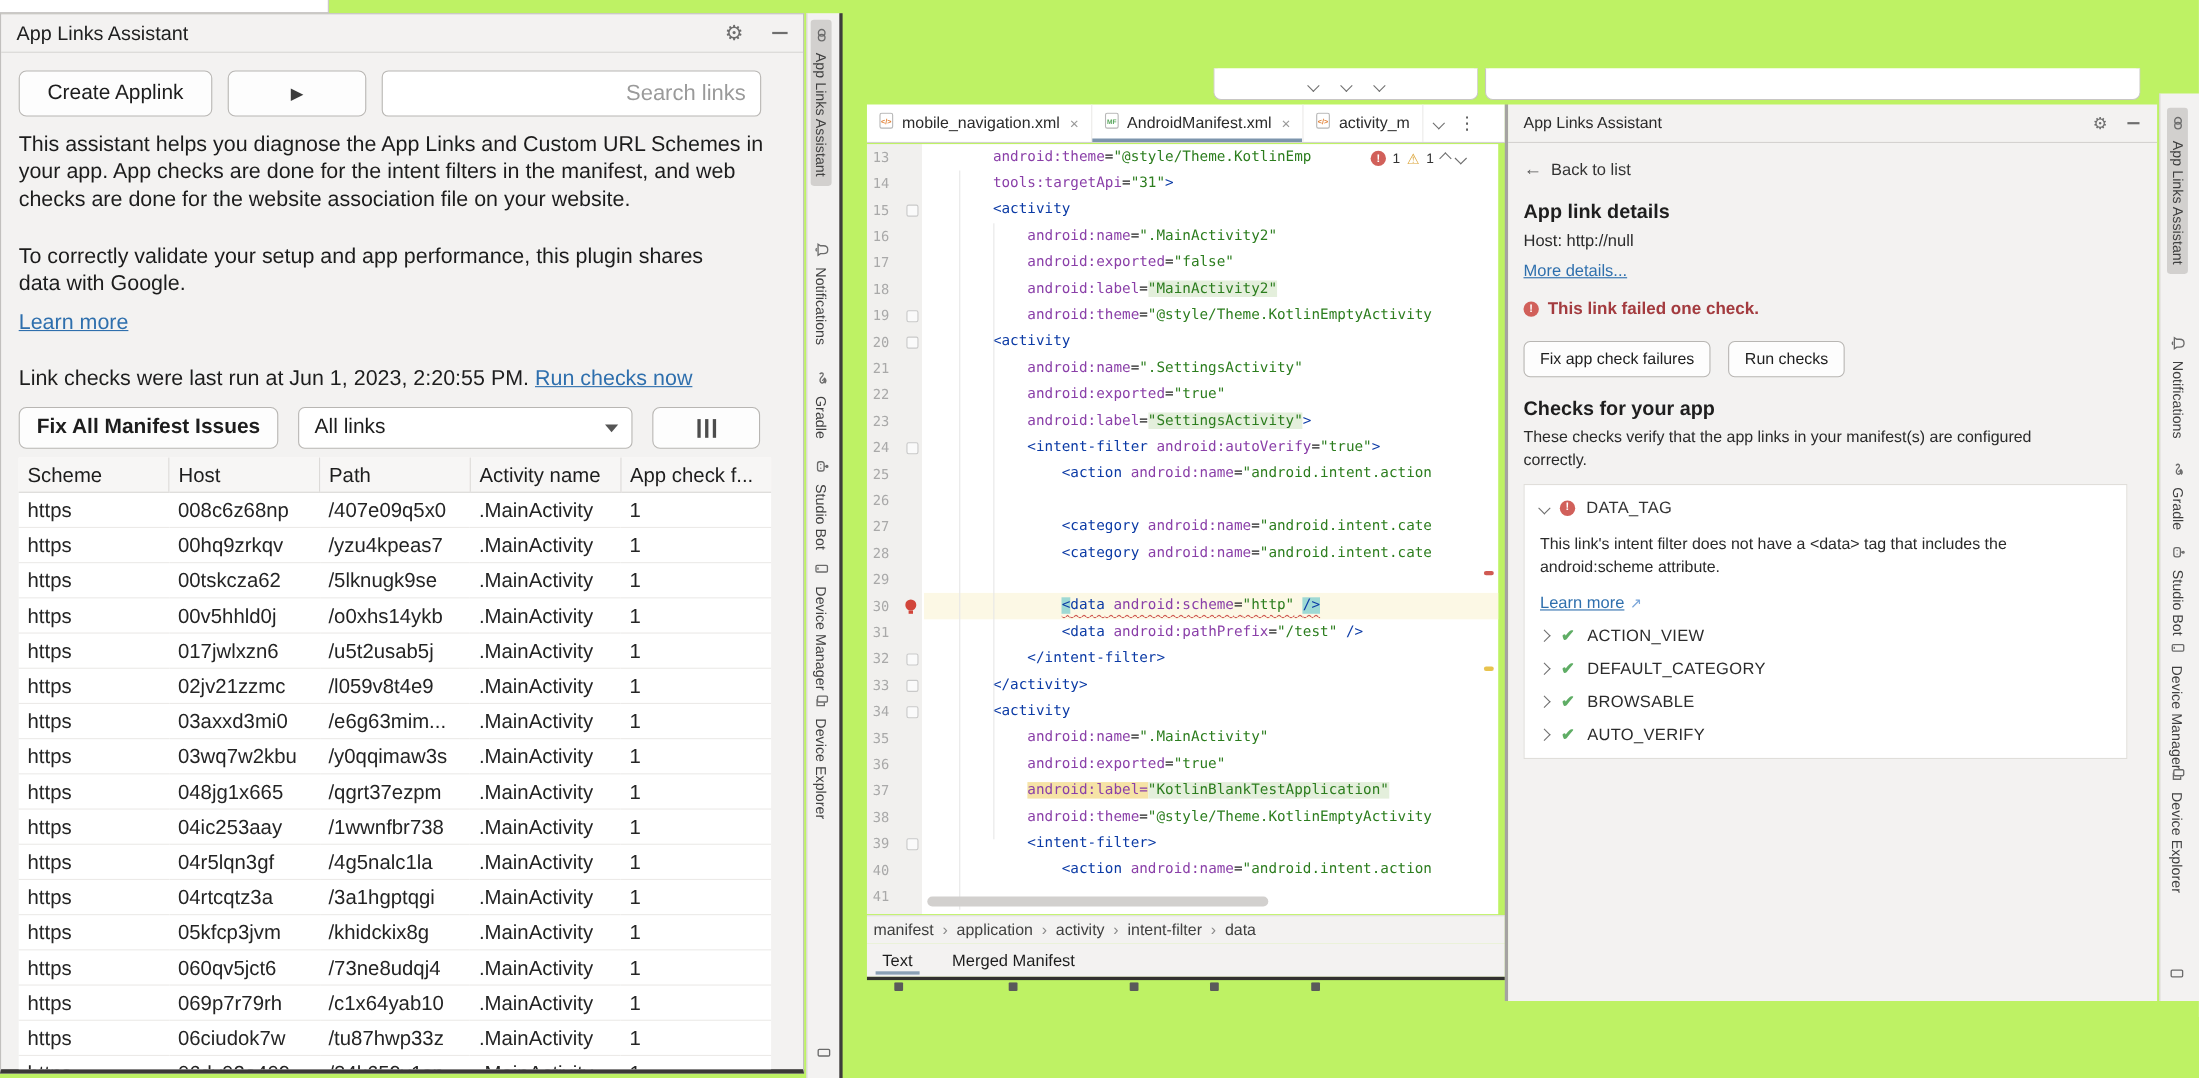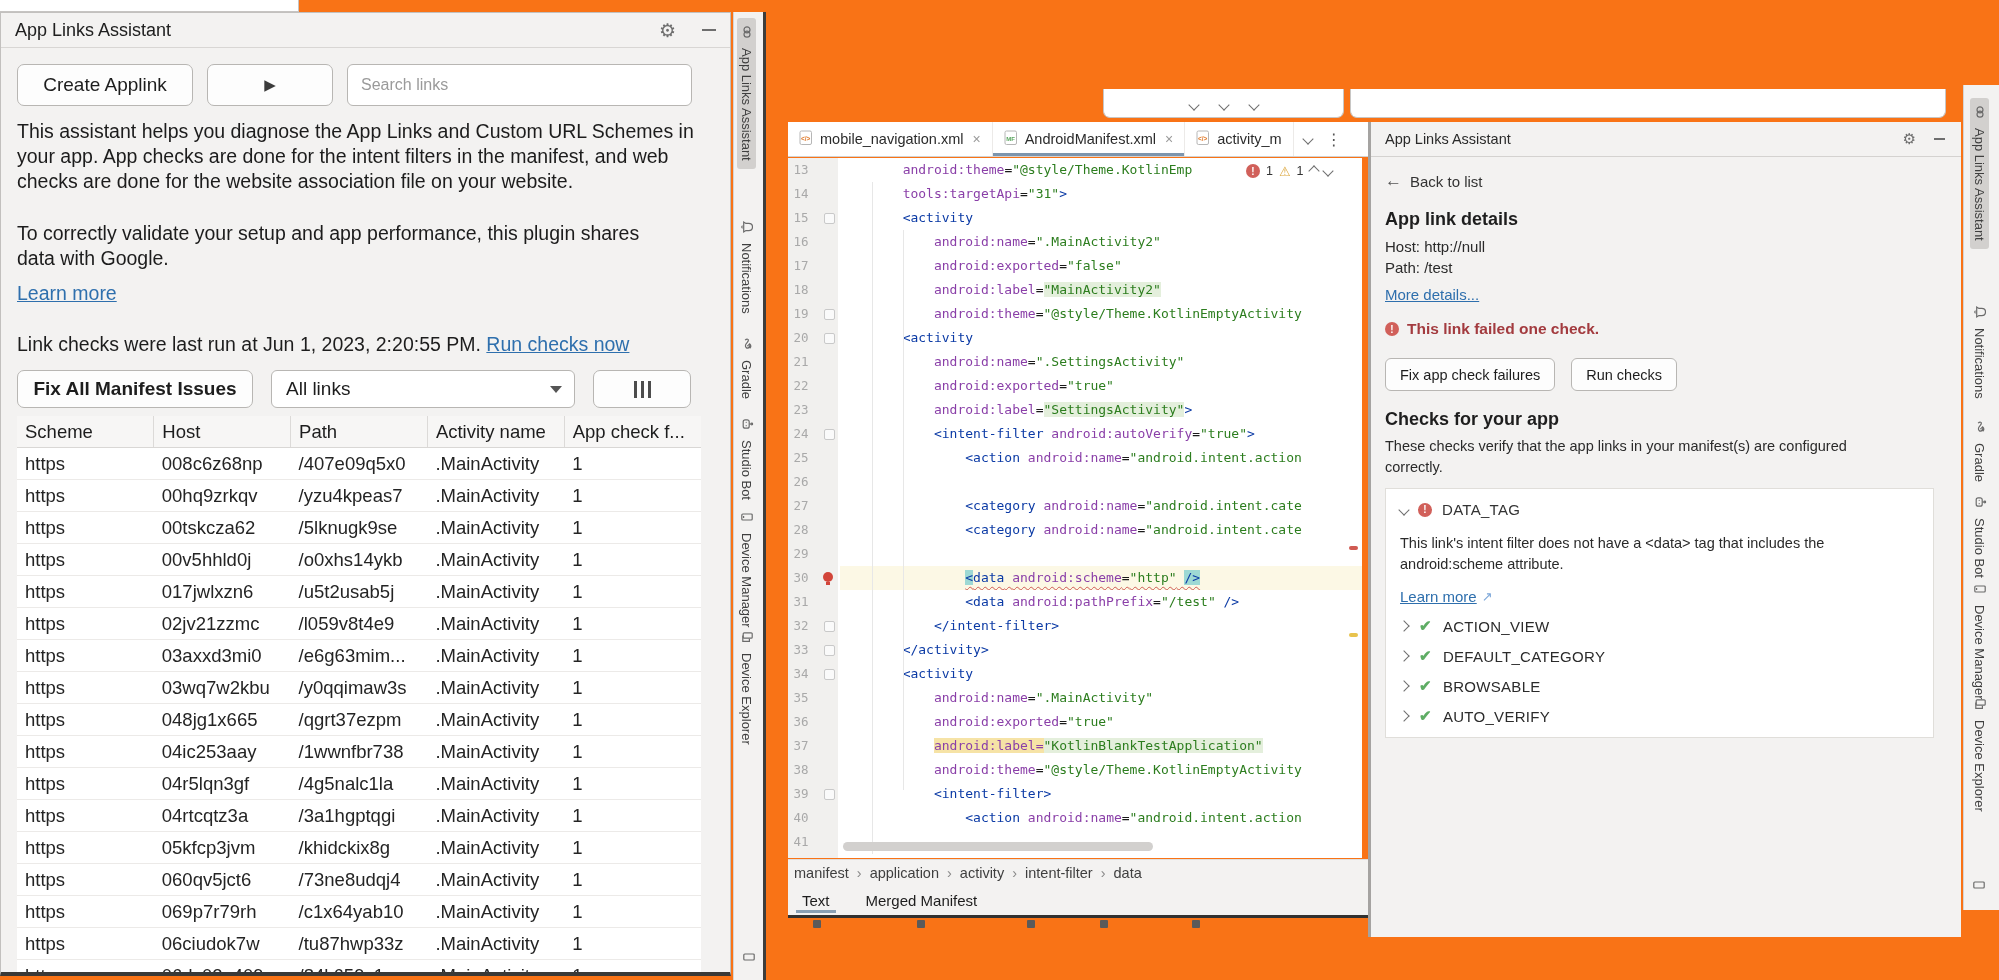--- a/index.html
+++ b/index.html
@@ -1,34 +1,34 @@
 <!DOCTYPE html>
 <html><head>
 <meta charset="utf-8">
 <style>
   html,body{margin:0;padding:0;background:#fff;}
-  .canvas{position:relative;width:1999px;height:980px;background:#f97316;overflow:hidden;
+  .canvas{position:relative;width:1999px;height:980px;background:#bef264;overflow:hidden;
           font-family:"Liberation Sans",sans-serif;color:#1d1d1d;}
   
   .top-sliver{position:absolute;left:0;top:0;width:298px;height:11px;background:#fff;
               border-right:1px solid #c6c4c2;border-bottom:1px solid #c6c4c2;}
   .alw{position:absolute;left:0;top:12px;width:731px;height:964px;background:#f3f2f1;
        border:1px solid #c2c0be;border-bottom:4px solid #3a3937;box-sizing:border-box;overflow:hidden;}
   .alw-titlebar{height:34px;display:flex;align-items:center;border-bottom:1px solid #d8d6d4;padding:0 14px;}
   .alw-title{font-size:18px;color:#202020;flex:1;}
   .gear{font-size:19px;color:#6e6e6e;margin-right:26px;cursor:default;}
   .minbar{width:14px;height:2px;background:#6e6e6e;display:inline-block;}
   .alw-body{padding:0 16px;}
   .toolbar-row{margin-top:16px;display:flex;gap:14px;height:42px;padding-right:22px;}
   .btn{background:#fdfdfd;border:1px solid #b8b6b3;border-radius:7px;font-size:19px;color:#1d1d1d;
        display:inline-flex;align-items:center;justify-content:center;box-sizing:border-box;}
   .create-btn{width:176px;height:42px;}
   .play-btn{width:126px;height:42px;font-size:15px;color:#3c3c3c;}
   .search-input{flex:1;height:42px;border:1px solid #b8b6b3;border-radius:6px;background:#fff;
-                font-size:16px;padding:0 13px;font-family:"Liberation Sans",sans-serif;box-sizing:border-box;color:#2a2a2a;}
+                font-size:20px;padding:0 13px;font-family:"Liberation Sans",sans-serif;box-sizing:border-box;color:#2a2a2a;text-align:right;}
   .search-input::placeholder{color:#9a9a9a;}
   .para{font-size:19.5px;line-height:25px;color:#1c1c1c;}
   .para1{margin-top:13px;} .para2{margin-top:27px;}
   .link{color:#2e6fad;text-decoration:underline;cursor:pointer;}
   .learn-more-left{display:inline-block;margin-top:11px;font-size:19.5px;}
   .status-row{margin-top:28px;font-size:19.5px;}
   .actions-row{margin-top:14px;display:flex;gap:18px;height:38px;}
   .fix-btn{width:236px;height:38px;font-weight:bold;}
   .combo{width:304px;height:38px;background:#fff;border:1px solid #b8b6b3;border-radius:6px;
          display:flex;align-items:center;padding:0 12px 0 14px;box-sizing:border-box;font-size:19px;}
@@ -51,21 +51,21 @@
   .stab{position:absolute;left:3px;writing-mode:vertical-rl;display:flex;align-items:center;
         font-size:13px;color:#3f3f3f;padding:8px 2px;border-radius:3px;}
   .right-strip .stab{left:6px;}
   .stab.sel{background:#d2d0ce;}
   .sicon{display:block;margin:0 auto 6px auto;transform:rotate(90deg);width:14px;height:14px;}
   .sicon svg{width:14px;height:14px;stroke:#6b6b6b;fill:none;stroke-width:1.2;}
   .sicon.partial{position:absolute;left:8px;}
   .slabel{margin-top:2px;}
   .dark-edge{position:absolute;left:763px;top:12px;width:3px;height:968px;background:#3e3d3b;}
   
-  .right-shot{position:absolute;left:788px;top:0;width:1211px;height:912px;overflow:hidden;margin-top:27px;}
+  .right-shot{position:absolute;left:788px;top:0;width:1211px;height:912px;overflow:hidden;}
   .sliver{position:absolute;top:62px;height:29px;background:#fff;border:1px solid #c8c6c4;border-top:none;
           border-radius:0 0 7px 7px;box-sizing:border-box;}
   .sliver1{left:315px;width:241px;}
   .sliver2{left:562px;width:596px;}
   .sliver-marks{position:absolute;left:402px;top:74px;display:flex;gap:22px;color:#9a9a9a;}
   
   .tabbar{position:absolute;left:0;top:95px;width:580px;height:35px;background:#fff;
           border-bottom:1px solid #d4d2d0;display:flex;align-items:stretch;box-sizing:border-box;}
   .etab{display:flex;align-items:center;gap:7px;padding:0 11px;font-size:14.5px;color:#2b2b2b;
         border-right:1px solid #eceae8;position:relative;}
@@ -509,21 +509,20 @@
         <span class="gear">⚙</span>
         <span class="minbar"></span>
       </div>
       <div class="panel-body">
         <div class="back-row">
           <span class="back-arrow">←</span>
           <span>Back to list</span>
         </div>
         <div class="p-heading">App link details</div>
         <div class="kv">Host: http://null</div>
-        <div class="kv" style="margin-top:0;">Path: /test</div>
         <span class="link more-link">More details...</span>
         <div class="failed-row">
           <span class="erricon">!</span>
           <span>This link failed one check.</span>
         </div>
         <div class="panel-btn-row">
           <button class="btn panel-btn">Fix app check failures</button>
           <button class="btn panel-btn">Run checks</button>
         </div>
         <div class="p-heading">Checks for your app</div>

